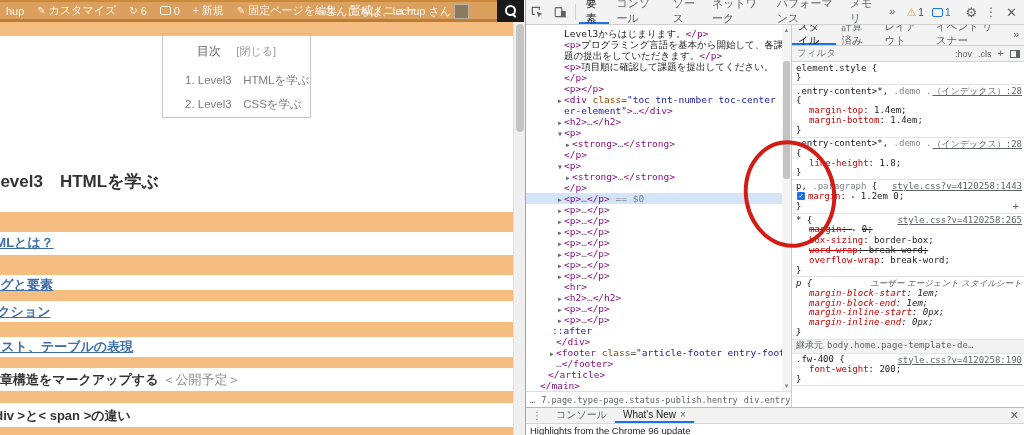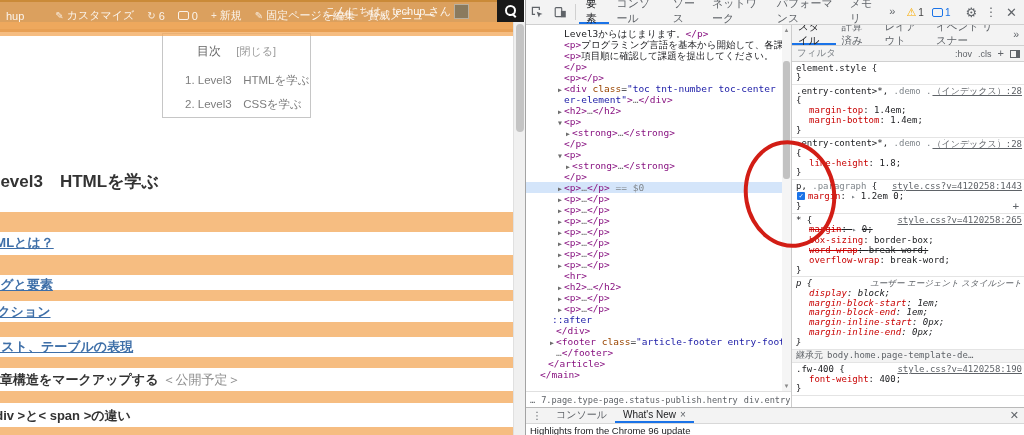--- a/index.html
+++ b/index.html
@@ -1,23 +1,23 @@
 <!DOCTYPE html>
 <html><head>
 <meta charset="utf-8">
 <style>
   html,body{margin:0;padding:0;}
   body{width:1024px;height:435px;position:relative;overflow:hidden;background:#fff;
        font-family:"Liberation Sans",sans-serif;-webkit-font-smoothing:antialiased;}
 
   
   #page{position:absolute;left:0;top:0;width:513px;height:435px;background:#fff;overflow:hidden;}
-  #adminbar{position:absolute;left:0;top:0;width:100%;height:32px;box-sizing:border-box;
+  #adminbar{position:absolute;left:0;top:0;width:100%;height:22px;box-sizing:border-box;
     background:#dba05e;border-top:2px solid #ca8a38;border-bottom:3px solid #bd7c33;
-    display:flex;gap:31px;padding:0 6px;font-size:11px;color:rgba(255,255,255,.88);white-space:nowrap;}
+    display:flex;gap:13px;padding:0 6px;font-size:11px;color:rgba(255,255,255,.88);white-space:nowrap;}
   .ab-item{display:inline-flex;align-items:center;gap:3px;cursor:pointer;}
   .ab-ic{font-size:10px;opacity:.9;}
   .ab-bubble{display:inline-block;width:9px;height:7px;border:1px solid rgba(255,255,255,.85);border-radius:2px;}
   #ab-greeting{position:absolute;right:62px;top:4px;font-size:11px;color:rgba(255,255,255,.88);}
   #ab-avatar{position:absolute;right:44px;top:4px;width:13px;height:13px;background:#8a7a5e;border:1px solid rgba(255,255,255,.4);}
   #searchbtn{position:absolute;left:497px;top:0;width:27px;height:22px;background:#191919;z-index:30;cursor:pointer;}
   #searchbtn .lens{position:absolute;left:8px;top:5px;width:7px;height:7px;border:2px solid #fff;border-radius:50%;}
   #searchbtn .handle{position:absolute;left:16px;top:13px;width:2px;height:5px;background:#fff;transform:rotate(-45deg);}
 
   .band{position:absolute;left:0;width:513px;background:rgba(243,170,94,.78);z-index:5;}
@@ -233,20 +233,21 @@
       <span class="dots3">⋮</span>
       <span class="dt-close">✕</span>
     </span>
   </div>
 
   <div id="dt-main">
     <div id="elements-pane">
       <div id="tree">
           <div class="tl" style="padding-left: 30px;"><span class="sp"></span><span class="c-txt">Level3からはじまります。</span><span class="c-tag">&lt;/p&gt;</span></div>
           <div class="tl" style="padding-left: 30px;"><span class="sp"></span><span class="c-tag">&lt;p&gt;</span><span class="c-txt">プログラミング言語を基本から開始して、各課</span></div>
+          <div class="tl" style="padding-left: 30px;"><span class="sp"></span><span class="c-txt">題の提出をしていただきます。</span><span class="c-tag">&lt;/p&gt;</span></div>
           <div class="tl" style="padding-left: 30px;"><span class="sp"></span><span class="c-tag">&lt;p&gt;</span><span class="c-txt">項目順に確認して課題を提出してください。</span></div>
           <div class="tl" style="padding-left: 30px;"><span class="sp"></span><span class="c-tag">&lt;/p&gt;</span></div>
           <div class="tl" style="padding-left: 30px;"><span class="sp"></span><span class="c-tag">&lt;p&gt;</span><span class="c-tag">&lt;/p&gt;</span></div>
           <div class="tl" style="padding-left: 30px;"><span class="arrow">▶</span><span class="c-tag">&lt;div</span><span class="c-attr"> class</span><span class="c-txt">=</span><span class="c-val">"toc tnt-number toc-center bord</span></div>
           <div class="tl" style="padding-left: 30px;"><span class="sp"></span><span class="c-val">er-element"</span><span class="c-tag">&gt;</span><span class="c-dots">…</span><span class="c-tag">&lt;/div&gt;</span></div>
           <div class="tl" style="padding-left: 30px;"><span class="arrow">▶</span><span class="c-tag">&lt;h2&gt;</span><span class="c-dots">…</span><span class="c-tag">&lt;/h2&gt;</span></div>
           <div class="tl" style="padding-left: 30px;"><span class="arrow">▼</span><span class="c-tag">&lt;p&gt;</span></div>
           <div class="tl" style="padding-left: 38px;"><span class="arrow">▶</span><span class="c-tag">&lt;strong&gt;</span><span class="c-dots">…</span><span class="c-tag">&lt;/strong&gt;</span></div>
           <div class="tl" style="padding-left: 30px;"><span class="sp"></span><span class="c-tag">&lt;/p&gt;</span></div>
           <div class="tl" style="padding-left: 30px;"><span class="arrow">▼</span><span class="c-tag">&lt;p&gt;</span></div>
@@ -328,32 +329,31 @@
             <div class="selline"><span class="sel-m">*</span><span class="brace"> {</span></div>
             <div class="prop struck"><span class="pn">margin</span><span class="colon pv">: </span><span class="sharr">▸ </span><span class="pv">0;</span></div>
             <div class="prop"><span class="pn">box-sizing</span><span class="colon pv">: </span><span class="pv">border-box;</span></div>
             <div class="prop struck"><span class="pn">word-wrap</span><span class="colon pv">: </span><span class="pv">break-word;</span></div>
             <div class="prop"><span class="pn">overflow-wrap</span><span class="colon pv">: </span><span class="pv">break-word;</span></div>
             <div class="brace">}</div>
           </div>
           <div class="rule ua">
             <span class="src ua">ユーザー エージェント スタイルシート</span>
             <div class="selline"><span class="sel-m">p</span><span class="brace"> {</span></div>
-            <div class="prop"><span class="pn">display</span><span class="colon pv">: </span><span class="pv">block;</span></div>
             <div class="prop"><span class="pn">margin-block-start</span><span class="colon pv">: </span><span class="pv">1em;</span></div>
             <div class="prop"><span class="pn">margin-block-end</span><span class="colon pv">: </span><span class="pv">1em;</span></div>
             <div class="prop"><span class="pn">margin-inline-start</span><span class="colon pv">: </span><span class="pv">0px;</span></div>
             <div class="prop"><span class="pn">margin-inline-end</span><span class="colon pv">: </span><span class="pv">0px;</span></div>
             <div class="brace">}</div>
           </div>
           <div class="sect"><span class="lbl">継承元</span><span class="frm">body.home.page-template-de…</span></div>
           <div class="rule">
             <span class="src">style.css?v=4120258:190</span>
             <div class="selline"><span class="sel-m">.fw-400</span><span class="brace"> {</span></div>
-            <div class="prop"><span class="pn">font-weight</span><span class="colon pv">: </span><span class="pv">400;</span></div>
+            <div class="prop"><span class="pn">font-weight</span><span class="colon pv">: </span><span class="pv">200;</span></div>
             <div class="brace">}</div>
           </div>
         </div>
     </div>
   </div>
 
   <div id="drawer">
     <div id="drawer-tabs">
       <span class="menu">⋮</span>
       <span id="dr-tabs-holder" style="display:flex;align-items:stretch;">

